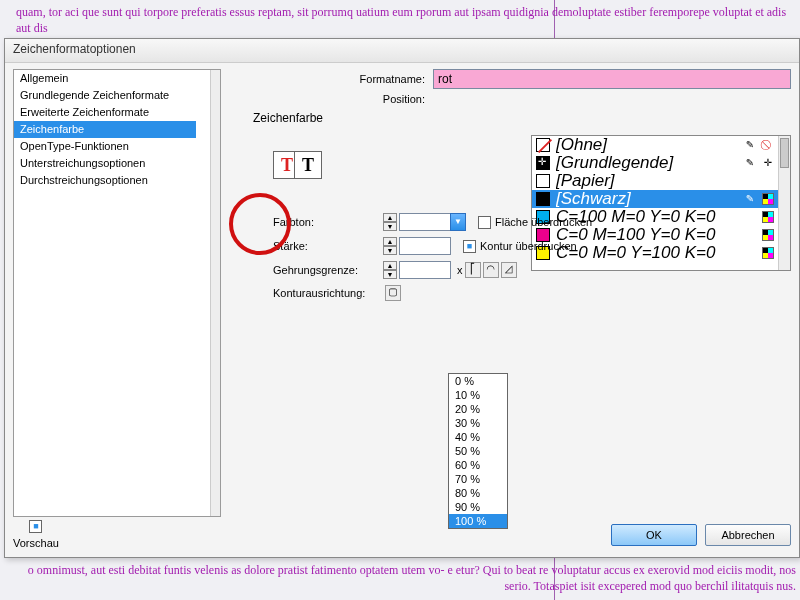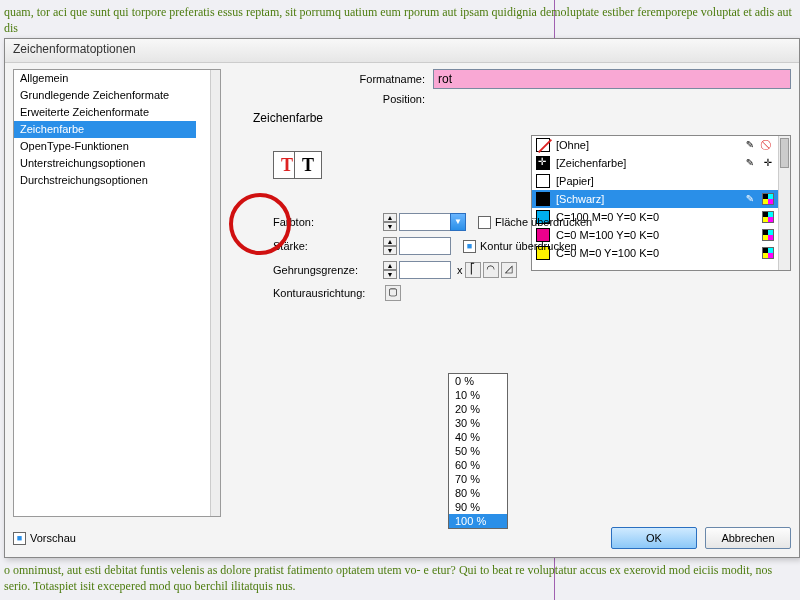--- a/index.html
+++ b/index.html
@@ -1,18 +1,18 @@
 <!DOCTYPE html>
 <html><head>
 <meta charset="utf-8">
 <style>
 * { margin:0; padding:0; box-sizing:border-box; font-family:"Segoe UI",Tahoma,sans-serif; }
 body { background:#f0f0f4; font-size:11px; color:#000; position:relative; width:800px; height:600px; overflow:hidden; }
-.bg-text { position:absolute; top:2px; left:0; right:0; padding:2px 4px; font-family:Georgia,serif; font-size:12px; line-height:1.35; color:#4d7c0f; }
-.bg-text-bottom { top:auto; bottom:4px; }
+.bg-text { position:absolute; top:2px; left:12px; right:0; padding:2px 4px; font-family:Georgia,serif; font-size:12px; line-height:1.35; color:#a21caf; }
+.bg-text-bottom { top:auto; bottom:4px;text-align:right; }
 .purple-line { position:absolute; top:0; bottom:0; width:1px; background:#a060b0; }
 .dialog { position:absolute; top:38px; left:4px; right:0; bottom:42px; background:#f4f4f4; border:1px solid #888; box-shadow:2px 2px 6px rgba(0,0,0,.2); }
 .titlebar { height:24px; padding:3px 8px; font-size:12px; color:#333; background:linear-gradient(#f8f8f8,#e6e6e6); border-bottom:1px solid #ccc; }
 .dlg-body { position:absolute; top:30px; left:8px; right:8px; bottom:40px; }
 .cat-panel { position:absolute; top:0; left:0; width:208px; bottom:0; border:1px solid #9a9a9a; background:#fff; }
 .cat-list { position:absolute; top:0; left:0; right:24px; }
 .cat-item { padding:2px 6px; font-size:11px; cursor:pointer; border-bottom:1px solid transparent; }
 .cat-item.sel { background:#2a8fe8; color:#fff; }
 .cat-scroll { position:absolute; top:0; right:0; width:10px; bottom:0; background:#eee; border-left:1px solid #ccc; }
 .right-area { position:absolute; top:0; left:220px; right:0; bottom:0; }
@@ -23,42 +23,42 @@
 .circle { position:absolute; left:224px; top:154px; width:62px; height:62px; border:4px solid #d01010; border-radius:50%; pointer-events:none; z-index:5; }
 .fs-icons { position:absolute; left:240px; top:160px; }
 .fs-icon { width:28px; height:28px; border:1px solid #666; background:#fff; position:relative; display:inline-block; font-family:Georgia,serif; font-size:18px; font-weight:bold; text-align:center; line-height:26px; }
 .fs-icon.t-fill { color:#d22; }
 .fs-icon.t-stroke { color:#000; margin-left:-10px; margin-top:10px; }
 .swatch-box { position:absolute; top:0; right:0; width:260px; height:136px; border:1px solid #888; background:#fff; display:flex; }
 .swatch-list { flex:1; overflow:hidden; }
 .swatch-row { display:flex; align-items:center; height:18px; padding:0 4px; gap:6px; }
 .swatch-row.sel { background:#2a8fe8; color:#fff; }
 .sw-chip { width:14px; height:14px; border:1px solid #000; }
-.sw-name { flex:1; font-size:11px; white-space:nowrap; overflow:hidden; }
+.sw-name { flex:1; font-size:17px; white-space:nowrap; overflow:hidden;font-style:italic; }
 .sw-ico { width:12px; height:12px; font-size:10px; text-align:center; line-height:12px; }
 .sw-scroll { width:12px; background:#eee; border-left:1px solid #ccc; position:relative; }
 .sw-thumb { position:absolute; left:1px; right:1px; top:2px; height:30px; background:#ccc; border:1px solid #999; }
 .controls { position:absolute; top:144px; left:40px; right:0; }
 .ctrl-row { display:flex; align-items:center; margin-bottom:6px; }
 .ctrl-label { width:110px; text-align:left; padding-right:6px; font-size:11px; }
 .spinner { display:flex; align-items:center; }
 .spin-btns { display:flex; flex-direction:column; margin-right:2px; }
 .spin-btn { width:14px; height:9px; border:1px solid #888; background:#f0f0f0; font-size:7px; text-align:center; line-height:7px; }
 .spin-input { width:52px; height:18px; border:1px solid #7a8aa0; padding:0 2px; font-size:11px; }
 .combo-btn { width:16px; height:18px; background:linear-gradient(#6ab6ff,#2a8fe8); border:1px solid #2a6fc0; margin-left:-1px; font-size:8px; color:#fff; text-align:center; line-height:16px; }
 .chk-lbl { display:flex; align-items:center; gap:4px; margin-left:12px; font-size:11px; }
 .chk { width:13px; height:13px; border:1px solid #666; background:#fff; }
 .chk.checked { background:#fff; }
 .chk.checked::after { content:"■"; color:#2a8fe8; font-size:9px; display:block; text-align:center; line-height:11px; }
 .icon-btn { width:16px; height:16px; border:1px solid #999; background:#eee; margin-left:2px; font-size:10px; text-align:center; }
 .dropdown { position:absolute; top:160px; left:175px; width:60px; background:#fff; border:1px solid #666; z-index:10; }
 .drop-item { padding:1px 6px; font-size:11px; }
 .drop-item.sel { background:#2a8fe8; color:#fff; }
 .footer { position:absolute; left:8px; right:8px; bottom:8px; display:flex; align-items:center; }
-.preview-chk { display:flex; align-items:center; gap:4px; }
+.preview-chk { display:flex; align-items:center; gap:4px;flex-direction:column; }
 .btn { min-width:86px; height:22px; border:1px solid #6a88aa; border-radius:2px; margin-left:8px; font-size:11px; background:linear-gradient(#fdfdfd,#e6e6e6); }
 .btn.primary { background:linear-gradient(#cfeaff,#8cc8f8); border-color:#2a6fc0; }
 .sw-none { background:#fff; position:relative; }
 .sw-none::after { content:""; position:absolute; left:-1px; top:50%; width:18px; height:2px; background:#d22; transform:rotate(-45deg); }
 .sw-reg { background:#000; position:relative; }
 .sw-reg::after { content:"✛"; color:#fff; position:absolute; font-size:10px; left:1px; top:-1px; }
 .pencil::before { content:"✎"; }
 .redslash::before { content:"⃠"; color:#d22; }
 .reg-i::before { content:"✛"; }
 .cmyk { background:conic-gradient(#0ff 0 25%,#f0f 0 50%,#ff0 0 75%,#000 0); border:1px solid #666; }
@@ -108,21 +108,21 @@
         <div class="swatch-box">
           <div class="swatch-list" id="swatch-list">
               <div class="swatch-row">
                 <span class="sw-chip sw-none"></span>
                 <span class="sw-name">[Ohne]</span>
                 <span class="sw-ico pencil"></span>
                 <span class="sw-ico redslash"></span>
               </div>
               <div class="swatch-row">
                 <span class="sw-chip sw-reg"></span>
-                <span class="sw-name">[Zeichenfarbe]</span>
+                <span class="sw-name">[Grundlegende]</span>
                 <span class="sw-ico pencil"></span>
                 <span class="sw-ico reg-i"></span>
               </div>
               <div class="swatch-row">
                 <span class="sw-chip" style="background: rgb(255, 255, 255);"></span>
                 <span class="sw-name">[Papier]</span>
               </div>
               <div class="swatch-row sel">
                 <span class="sw-chip" style="background: rgb(0, 0, 0);"></span>
                 <span class="sw-name">[Schwarz]</span>

